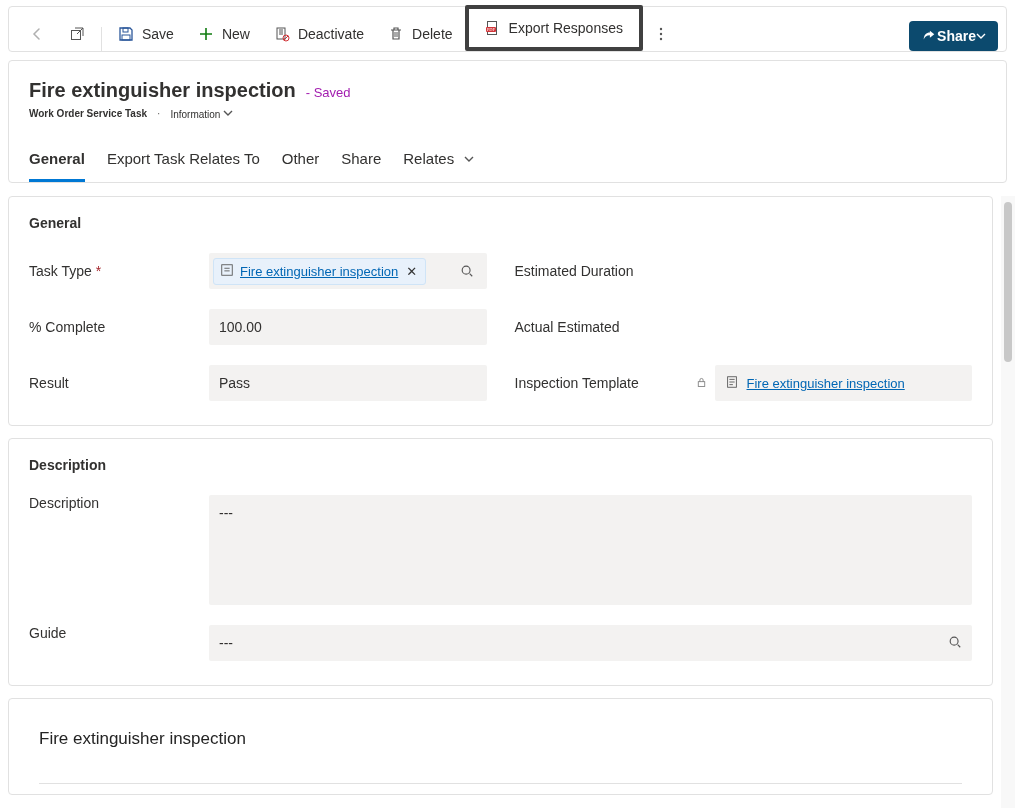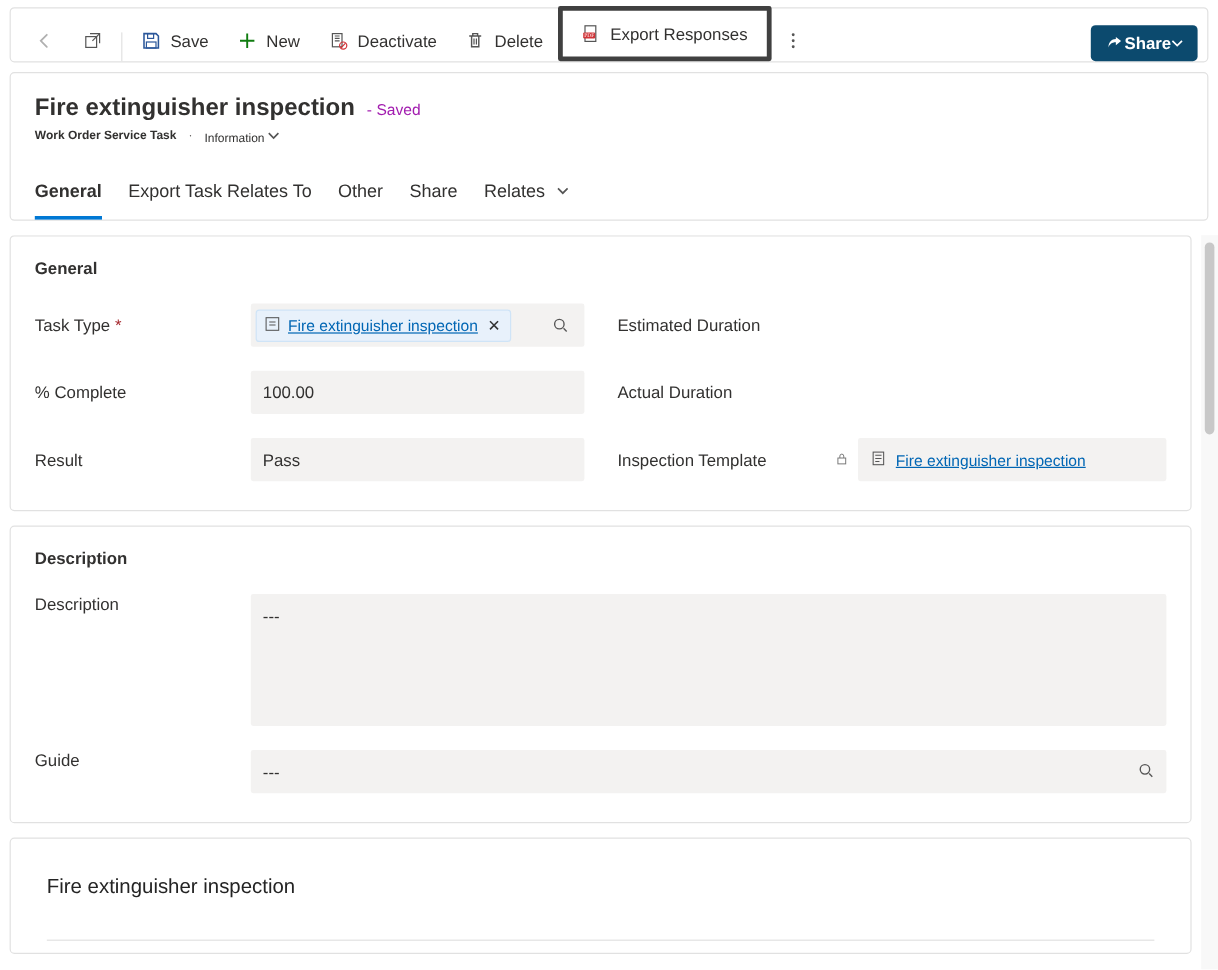--- a/index.html
+++ b/index.html
@@ -333,21 +333,21 @@
       </div>
 
       <div class="field-row">
         <div class="field-label">% Complete</div>
         <div class="field-control">
           <span>100.00</span>
         </div>
       </div>
 
       <div class="field-row">
-        <div class="field-label">Actual Duration</div>
+        <div class="field-label">Actual Estimated</div>
       </div>
 
       <div class="field-row">
         <div class="field-label">Result</div>
         <div class="field-control">
           <span>Pass</span>
         </div>
       </div>
 
       <div class="field-row">

